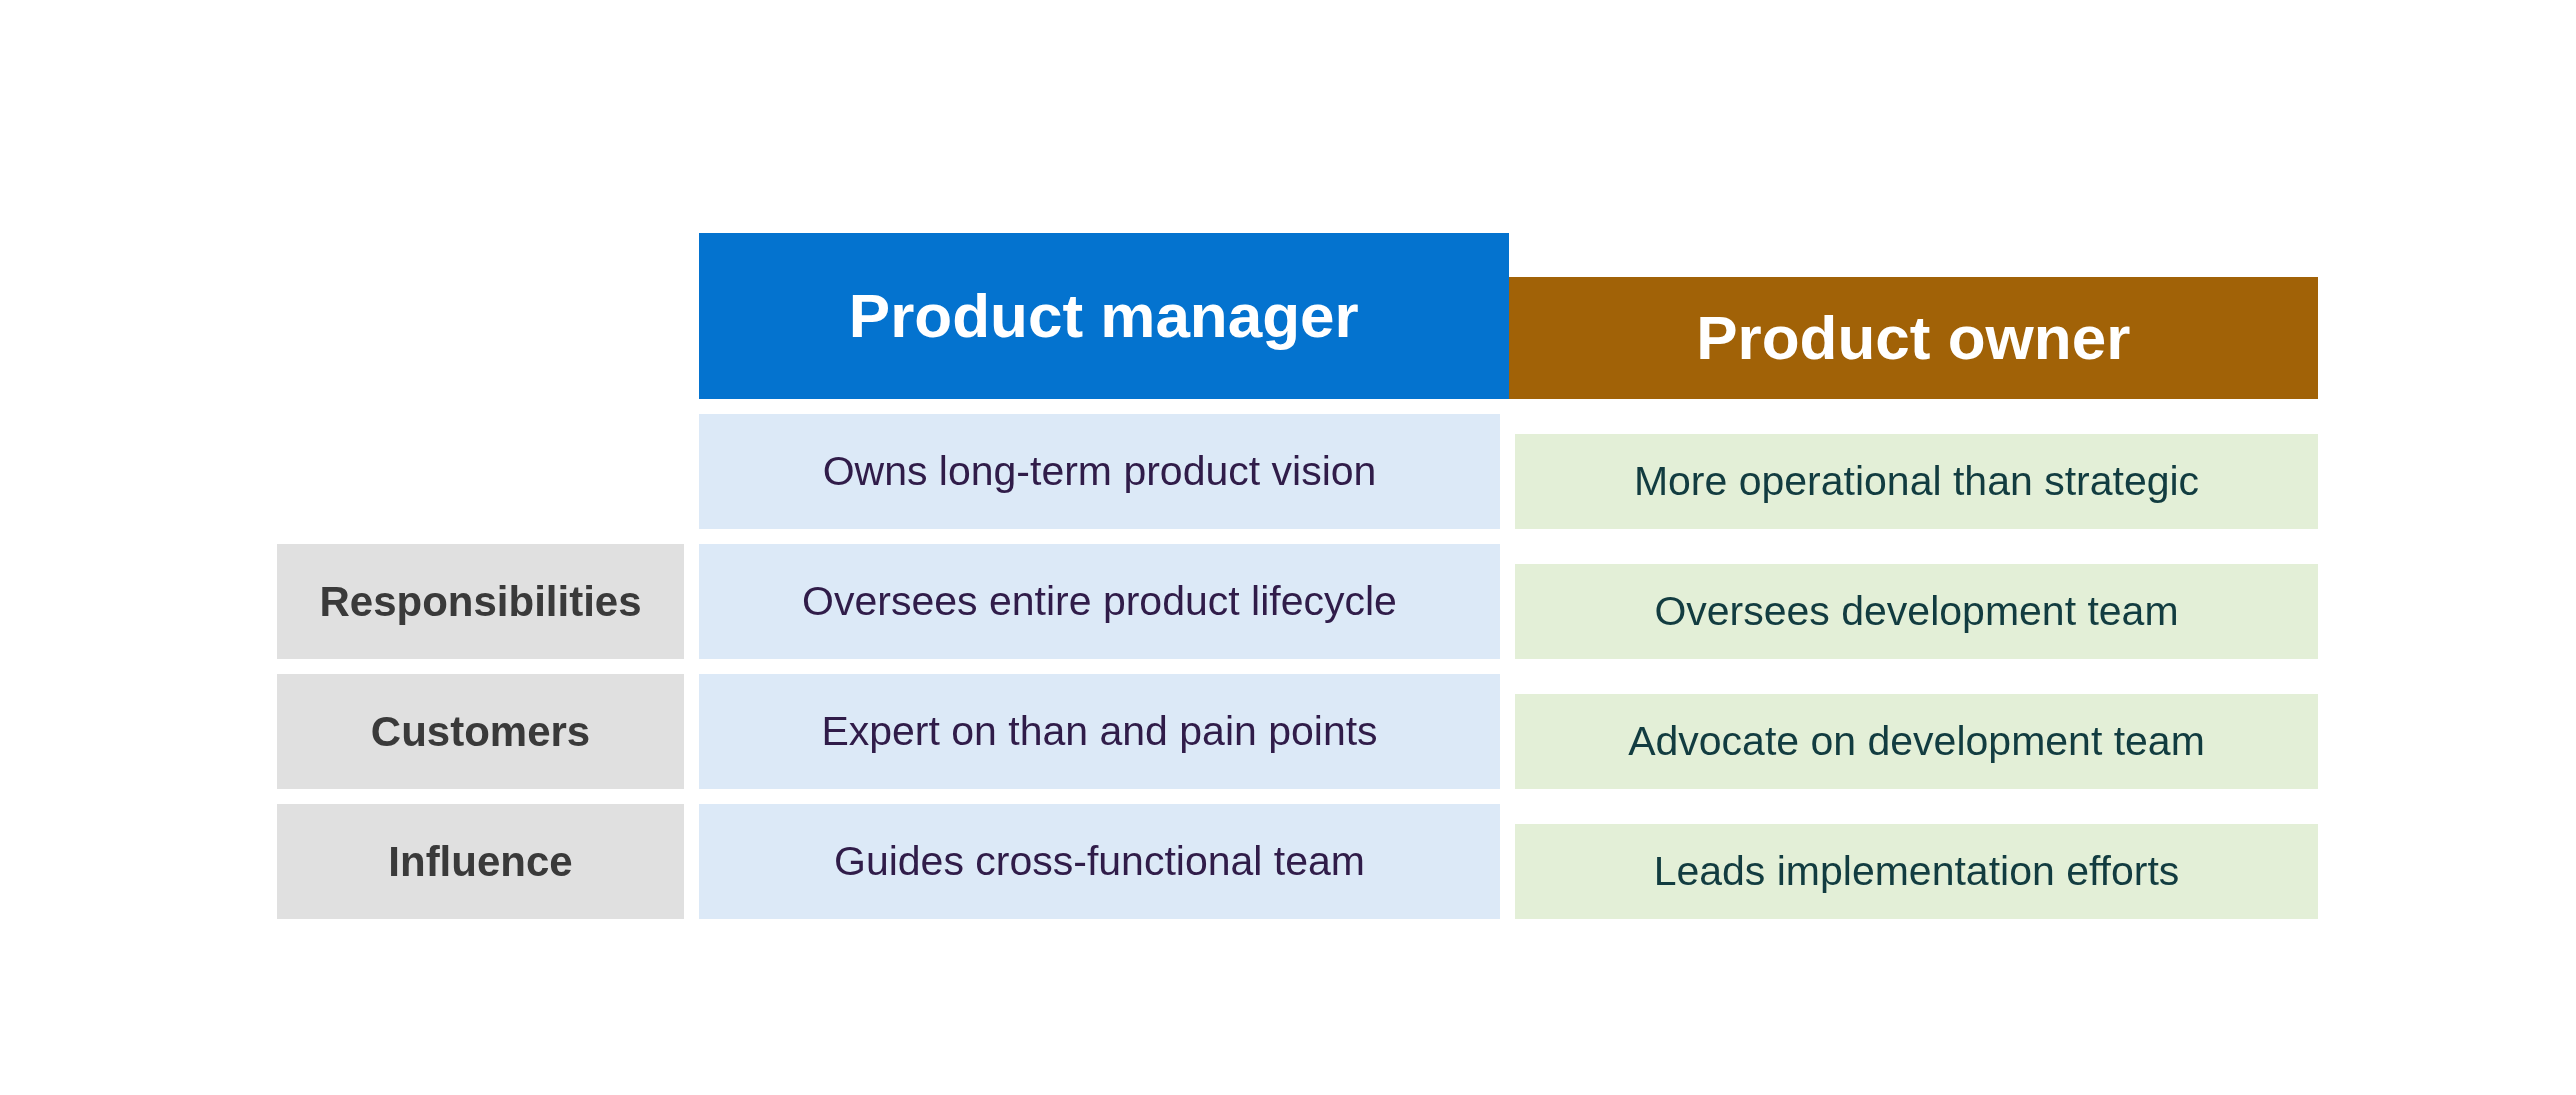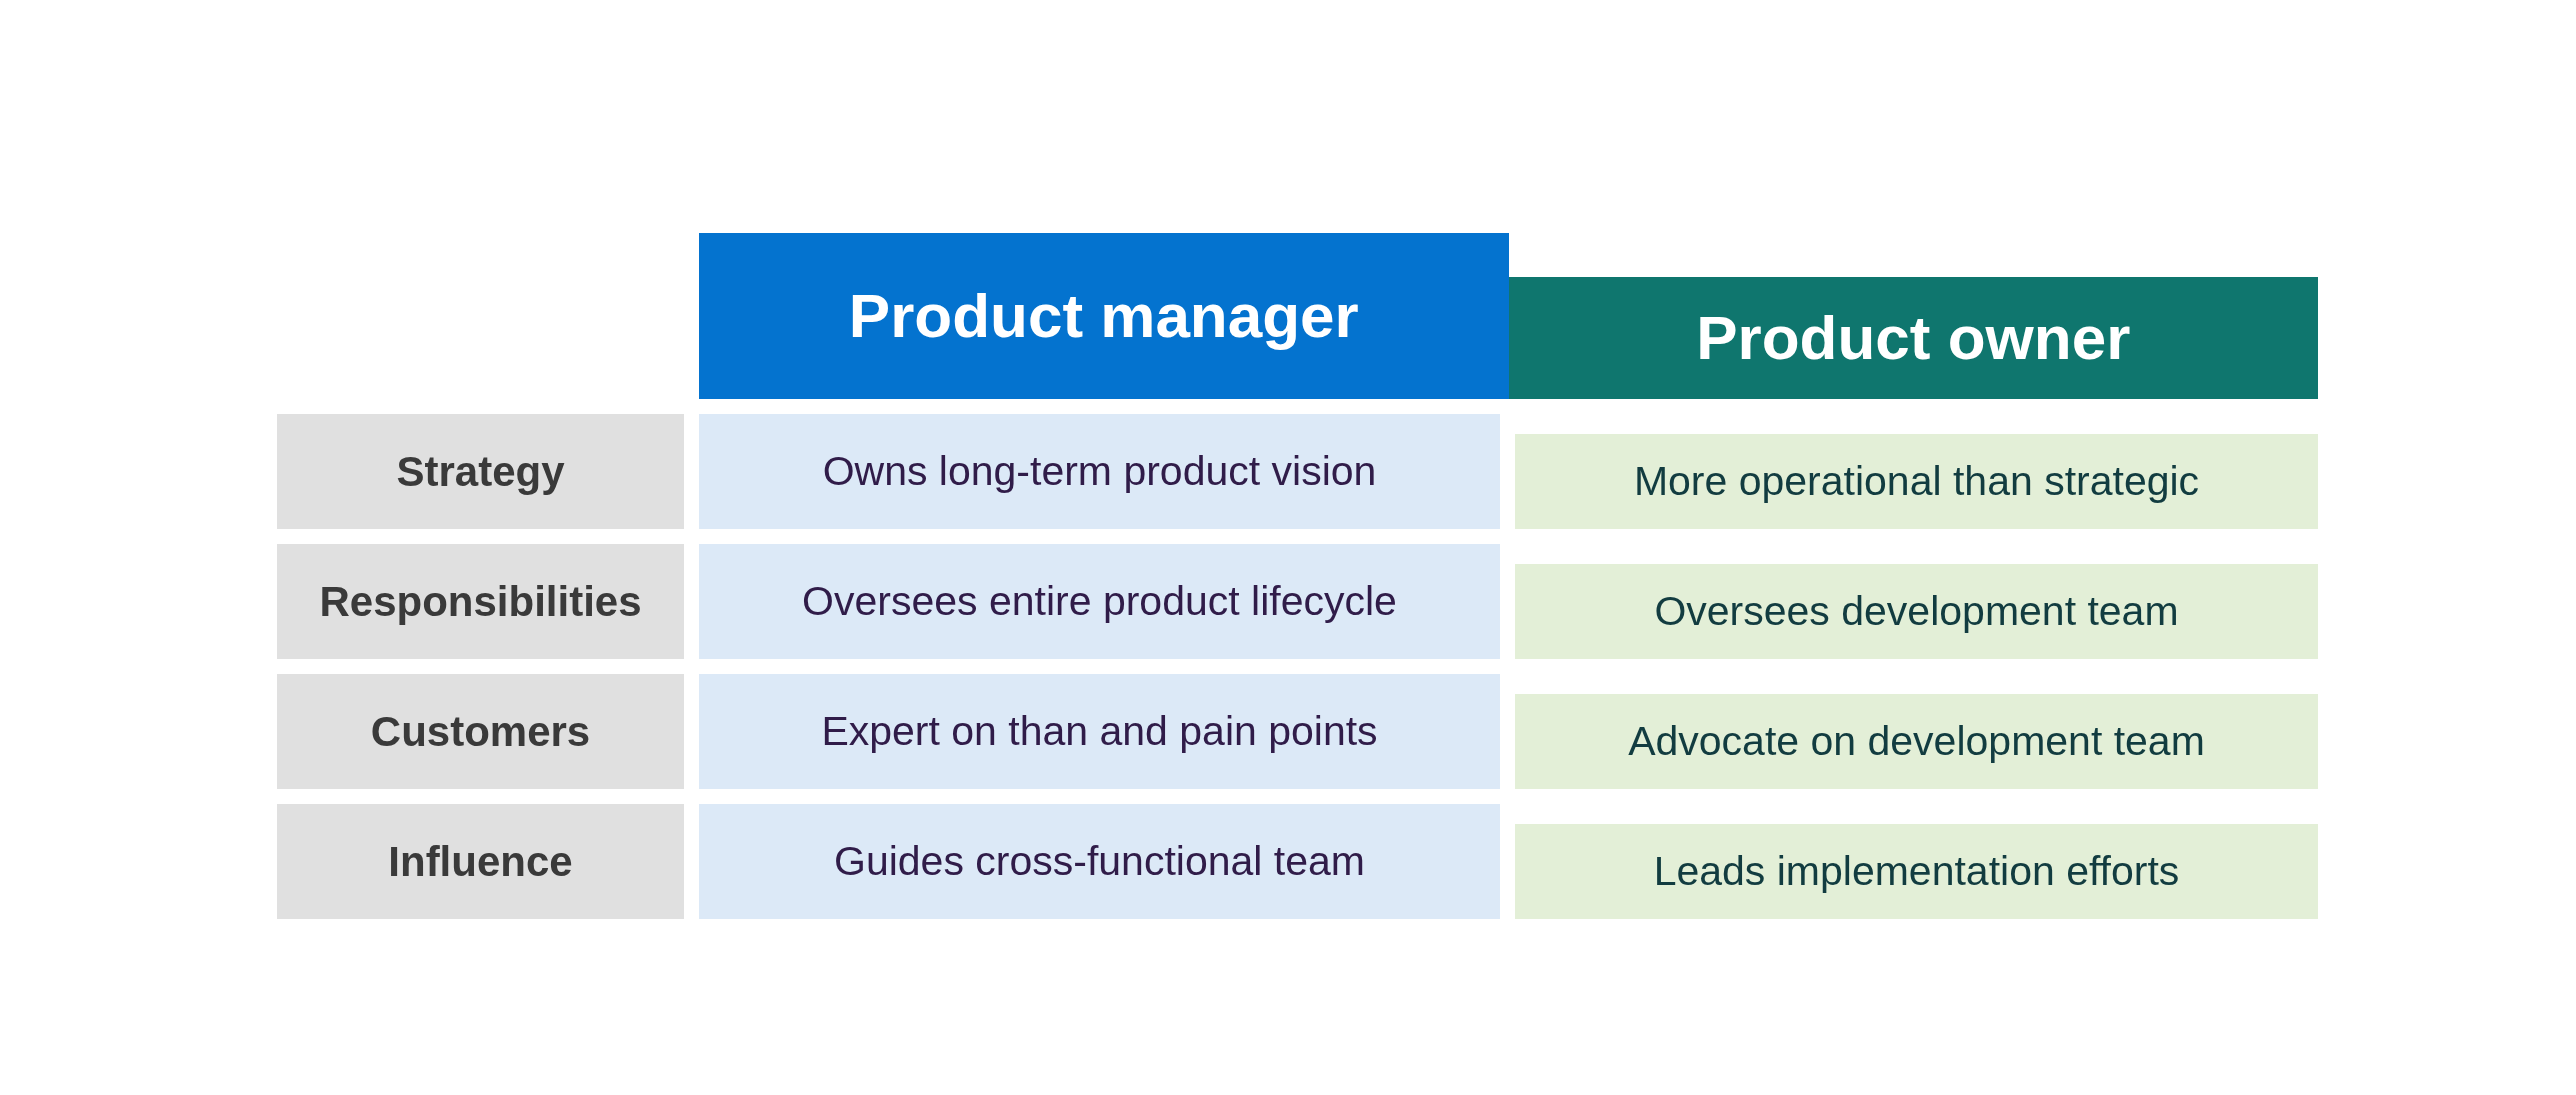--- a/index.html
+++ b/index.html
@@ -40,21 +40,21 @@
     display: flex;
     align-items: center;
     justify-content: center;
     color: #ffffff;
     font-size: 62px;
     font-weight: bold;
     line-height: 1;
   }
 
   .header-pm { background: #0473cf; }
-  .header-po { background: #0f766e; margin-top: 44px; }
+  .header-po { background: #a16207; margin-top: 44px; }
 
   .row-label {
     grid-column: 1;
     background: #e0e0e0;
     display: flex;
     align-items: center;
     justify-content: center;
     color: #3a3a3a;
     font-size: 42px;
     font-weight: bold;
@@ -96,21 +96,20 @@
 
 <div class="comparison-table">
 
   <div class="corner-spacer"></div>
 
   <div class="header-band">
     <div class="header-cell header-pm">Product manager</div>
     <div class="header-cell header-po">Product owner</div>
   </div>
 
-  <div class="row-label r2">Strategy</div>
   <div class="cell cell-pm r2">Owns long-term product vision</div>
   <div class="cell cell-po r2">More operational than strategic</div>
 
   <div class="row-label r3">Responsibilities</div>
   <div class="cell cell-pm r3">Oversees entire product lifecycle</div>
   <div class="cell cell-po r3">Oversees development team</div>
 
   <div class="row-label r4">Customers</div>
   <div class="cell cell-pm r4">Expert on than and pain points</div>
   <div class="cell cell-po r4">Advocate on development team</div>

